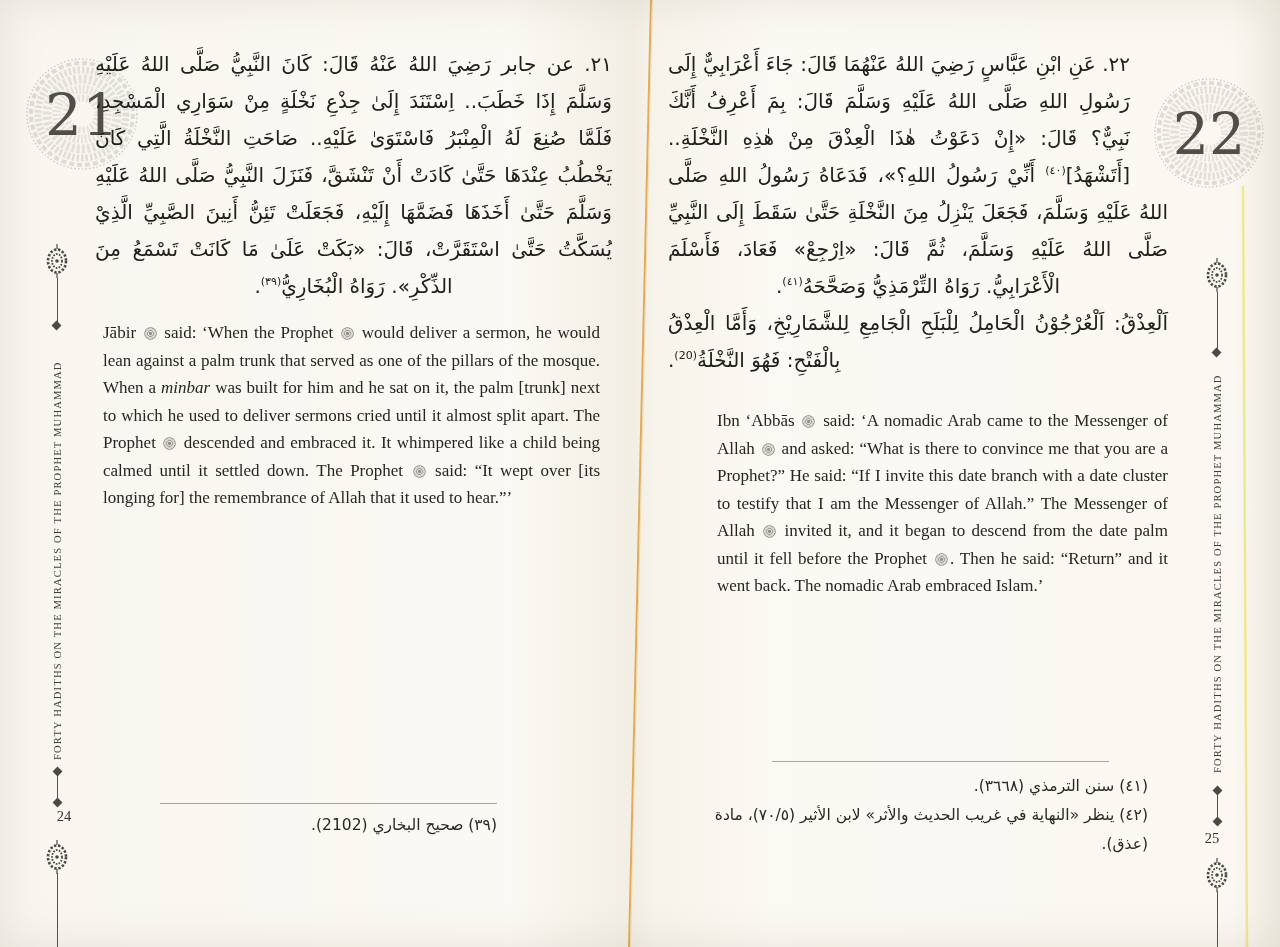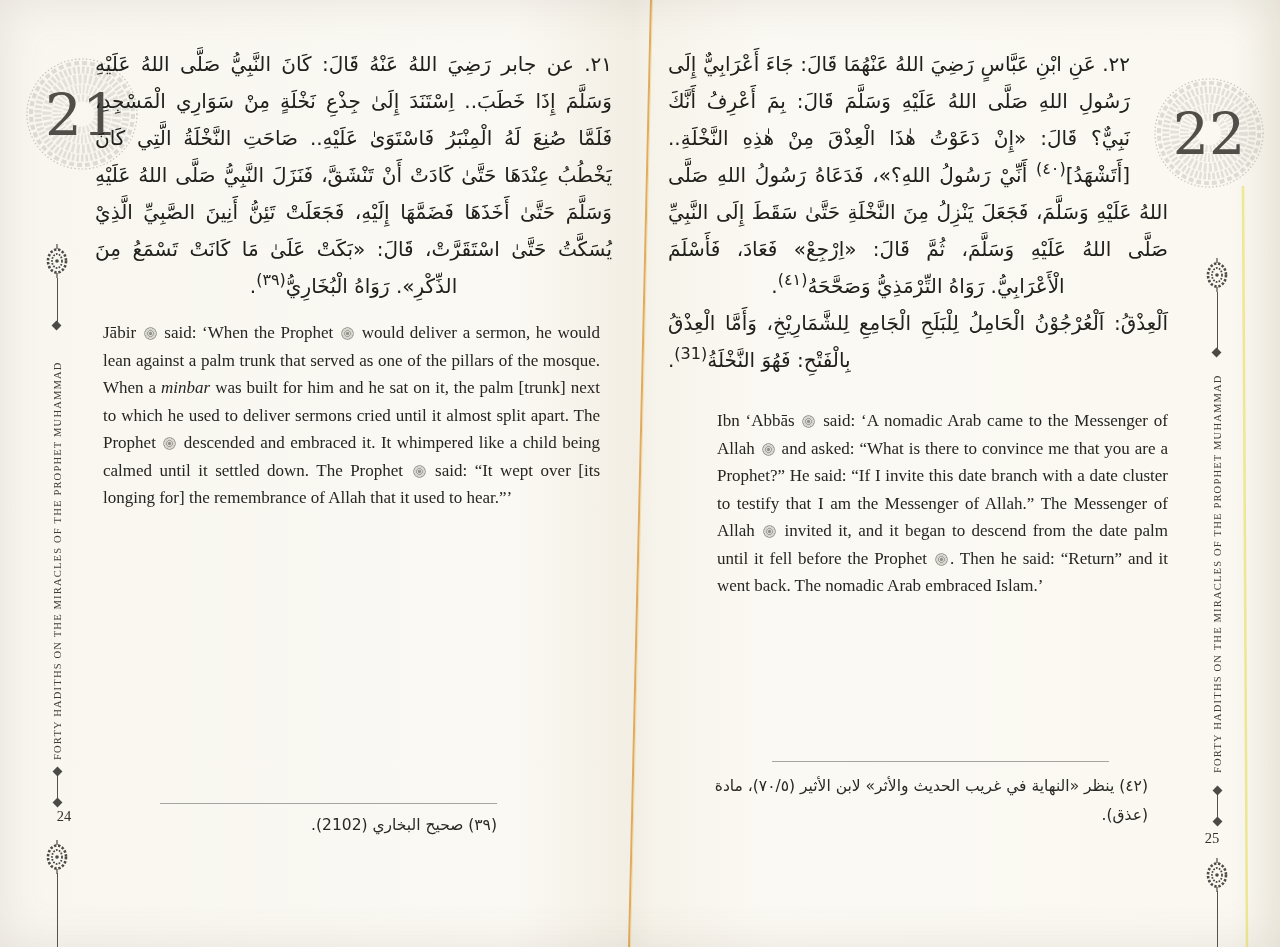--- a/index.html
+++ b/index.html
@@ -20,21 +20,21 @@
 
   
   .col{position:absolute;}
   .col-left{left:95px;top:46px;width:517px;}
   .col-right{left:668px;top:46px;width:500px;}
   .arabic{
     margin:0;direction:rtl;unicode-bidi:embed;text-align:justify;text-align-last:center;
     font:20px/37px "DejaVu Sans",sans-serif;color:var(--arabic-ink);
   }
   .arabic.gloss{text-align-last:left;}
-  .arabic sup{font-size:16px;line-height:0;}
+  .arabic sup{font-size:11px;line-height:0;}
   .m-spacer{float:right;width:38px;height:112px;}
   .english{
     margin:14px 12px 0 8px;width:497px;text-align:justify;text-align-last:left;
     font:17px/27.5px "Liberation Serif","DejaVu Serif",serif;color:var(--ink);
   }
   .col-right .english{margin:28px 0 0 auto;width:451px;}
   .english em{font-style:italic;}
 
   
   .hon{
@@ -148,26 +148,27 @@
       <svg width="114" height="114" viewBox="0 0 116 116">
         <use href="#arabesque"></use>
         <text class="med-num" x="58" y="79" text-anchor="middle">22</text>
       </svg>
     </div>
 
     <div class="col col-right">
       <p class="arabic">
         <span class="m-spacer"></span><span>٢٢. عَنِ ابْنِ عَبَّاسٍ رَضِيَ اللهُ عَنْهُمَا قَالَ: جَاءَ أَعْرَابِيٌّ إِلَى رَسُولِ اللهِ صَلَّى اللهُ عَلَيْهِ وَسَلَّمَ قَالَ: بِمَ أَعْرِفُ أَنَّكَ نَبِيٌّ؟ قَالَ: «إِنْ دَعَوْتُ هٰذَا الْعِذْقَ مِنْ هٰذِهِ النَّخْلَةِ.. [أَتَشْهَدُ]<sup>(٤٠)</sup> أَنِّيْ رَسُولُ اللهِ؟»، فَدَعَاهُ رَسُولُ اللهِ صَلَّى اللهُ عَلَيْهِ وَسَلَّمَ، فَجَعَلَ يَنْزِلُ مِنَ النَّخْلَةِ حَتَّىٰ سَقَطَ إِلَى النَّبِيِّ صَلَّى اللهُ عَلَيْهِ وَسَلَّمَ، ثُمَّ قَالَ: «اِرْجِعْ» فَعَادَ، فَأَسْلَمَ الْأَعْرَابِيُّ. رَوَاهُ التِّرْمَذِيُّ وَصَحَّحَهُ<sup>(٤١)</sup>.</span>
       </p>
-      <p class="arabic gloss">اَلْعِذْقُ: اَلْعُرْجُوْنُ الْحَامِلُ لِلْبَلَحِ الْجَامِعِ لِلشَّمَارِيْخِ، وَأَمَّا الْعِذْقُ بِالْفَتْحِ: فَهُوَ النَّخْلَةُ<sup>(31)</sup>.</p>
+      <p class="arabic gloss">اَلْعِذْقُ: اَلْعُرْجُوْنُ الْحَامِلُ لِلْبَلَحِ الْجَامِعِ لِلشَّمَارِيْخِ، وَأَمَّا الْعِذْقُ بِالْفَتْحِ: فَهُوَ النَّخْلَةُ<sup>(20)</sup>.</p>
       <p class="english">Ibn ‘Abbās <span class="hon"></span> said: ‘A nomadic Arab came to the Messenger of Allah <span class="hon"></span> and asked: “What is there to convince me that you are a Prophet?” He said: “If I invite this date branch with a date cluster to testify that I am the Messenger of Allah.” The Messenger of Allah <span class="hon"></span> invited it, and it began to descend from the date palm until it fell before the Prophet <span class="hon"></span>. Then he said: “Return” and it went back. The nomadic Arab embraced Islam.’</p>
     </div>
 
     <div class="fn-rule" style="left:772px;top:761px;width:337px"></div>
     <div class="fn-text" style="left:690px;top:772px;width:458px">
+      <span class="fn-line">(٤١) سنن الترمذي (٣٦٦٨).</span>
       <span class="fn-line">(٤٢) ينظر «النهاية في غريب الحديث والأثر» لابن الأثير (٧٠/٥)، مادة (عذق).</span>
     </div>
 
     <svg class="rosette-svg" style="left:1204px;top:258px" width="26" height="34" viewBox="0 0 26 34">
         <use href="#rosette"></use>
       </svg>
     <div class="stem" style="left:1216.5px;top:292px;height:58px"></div>
     <div class="dia" style="left:1213px;top:349px"></div>
 
     <div class="vtitle" style="left:1204px;top:386px;height:372px">FORTY HADITHS ON THE MIRACLES OF THE PROPHET MUHAMMAD <span class="hon"></span></div>

